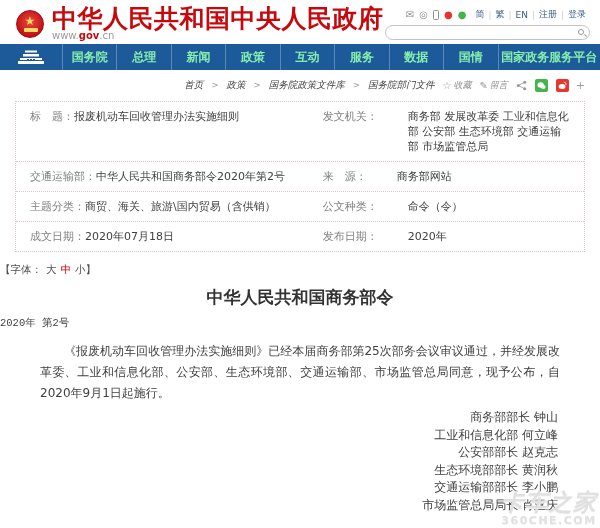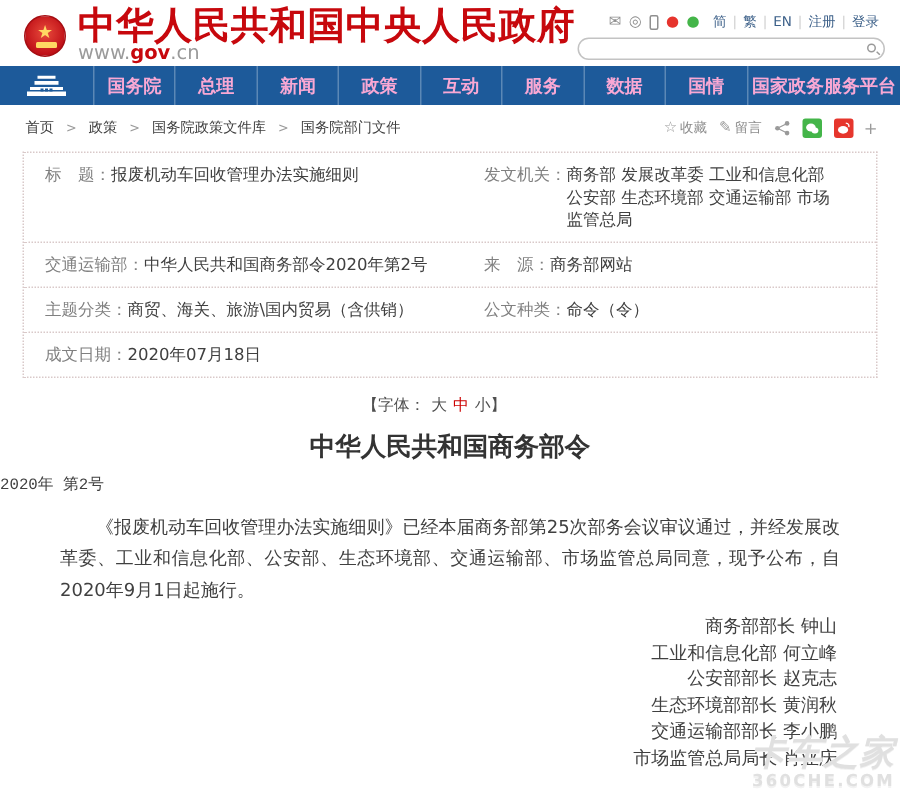--- a/index.html
+++ b/index.html
@@ -14,68 +14,68 @@
   .logo-area { display:flex; align-items:center; }
   .emblem {
     width:28px; height:28px; border-radius:50%;
     background:radial-gradient(circle at 50% 42%, #e84b3c 0%, #c01118 70%, #9d0b10 100%);
     border:1px solid #a50d12; position:relative; flex:0 0 auto;
   }
   .emblem .star { position:absolute; left:0; top:4px; width:100%; text-align:center; color:#ffd863; font-size:12px; line-height:12px; }
   .emblem .gate { position:absolute; left:7px; bottom:5px; width:14px; height:4px; background:#ffd863; border-radius:1px; }
   .titles { margin-left:8px; }
   .site-title { color:#c7080d; font-size:25px; font-weight:bold; letter-spacing:0.5px; line-height:21px; }
-  .site-url { font-size:13px; color:#9a9a9a; margin-top:1px; }
+  .site-url { font-size:10px; color:#9a9a9a; margin-top:1px; }
   .site-url b { color:#c7080d; }
 
   .hdr-right { display:flex; flex-direction:column; align-items:flex-end; padding-top:4px; }
   .quick-row { display:flex; align-items:center; font-size:9px; color:#8a8a8a; height:13px; }
   .qr-icon { margin-right:5px; font-size:10px; line-height:10px; color:#8f8f8f; }
   .qr-icon.red { color:#e6342d; }
   .qr-icon.green { color:#44b549; }
   .phone-ic { display:inline-block; width:6px; height:10px; border:1px solid #8f8f8f; border-radius:1.5px; margin-right:5px; }
   .lang { color:#3b5f88; margin:0 4px; text-decoration:none; cursor:pointer; }
   .lang-sep { color:#cfcfcf; }
   .search-box { margin-top:4px; width:205px; height:15px; border:1px solid #c3c3c3; border-radius:8px; position:relative; background:#fff; }
   .search-input { position:absolute; left:8px; top:0; width:180px; height:13px; border:none; outline:none; font-size:9px; background:transparent; }
   .mag { position:absolute; right:5px; top:3px; width:6px; height:6px; border:1px solid #9a9a9a; border-radius:50%; }
   .mag::after { content:""; position:absolute; left:5px; top:5px; width:3px; height:1px; background:#9a9a9a; transform:rotate(45deg); }
 
   
-  .nav { height:26px; background:#1d5a9a; display:flex; color:#f9a8d4; }
+  .nav { height:26px; background:#1d5a9a; display:flex; color:#86efac; }
   .nav-home { width:62px; display:flex; align-items:center; justify-content:center; cursor:pointer; }
   .nav-item { flex:1; text-align:center; line-height:26px; font-size:12px; font-weight:bold; border-left:1px solid rgba(255,255,255,0.28); cursor:pointer; white-space:nowrap; }
   .nav-item.wide { flex:1.9; }
 
   
-  .crumb-row { margin:9px 15px 0 17px; display:flex; justify-content:space-between; align-items:center; font-size:9.5px; }
+  .crumb-row { margin:9px 15px 0 17px; display:flex; justify-content:flex-end; align-items:center; font-size:9.5px;font-style:italic; }
   .crumb { color:#404040; }
   .crumb .bc { cursor:pointer; }
   .crumb .sep { color:#9a9a9a; margin:0 5px; font-size:8.5px; }
   .actions { display:flex; align-items:center; color:#8c8c8c; font-size:9px; }
   .act { display:flex; align-items:center; margin-left:8px; cursor:pointer; }
   .act .glyph { font-size:10px; margin-right:2px; color:#9a9a9a; }
   .sq { width:13px; height:13px; border-radius:2px; margin-left:8px; display:flex; align-items:center; justify-content:center; color:#fff; font-size:8px; cursor:pointer; }
   .sq.wechat { background:#44b549; }
   .sq.weibo { background:#e6362d; }
   .plus { margin-left:7px; color:#9a9a9a; font-size:11px; cursor:pointer; }
 
   
   .meta { margin:9px auto 0; width:570px; border:1px dotted #d9c9c9; padding:0 0; }
   .mrow { display:flex; padding:7px 0 7px 0; border-top:1px dotted #d9c9c9; }
   .mrow:first-child { border-top:none; }
   .mcell { display:flex; font-size:11px; line-height:15px; }
   .mcell.left { width:54%; padding-left:14px; }
-  .mcell.right { width:46%; }
+  .mcell.right { width:46%;gap:30px; }
   .mlabel { color:#808080; white-space:pre; flex:0 0 auto; }
   .mvalue { color:#404040; padding-right:14px; }
   .mcell.right .mvalue { max-width:200px; }
 
   
-  .fontsize-line { margin:11px 21px 0 0; text-align:center; font-size:10.5px; color:#4f4f4f; }
+  .fontsize-line { margin:11px 21px 0 0; text-align:left; font-size:10.5px; color:#4f4f4f; }
   .fontsize-line .fs { margin-left:4px; cursor:pointer; }
   .fontsize-line .red { color:#c00; }
   .doc-title { margin-top:9px; text-align:center; font-family:"DejaVu Serif","Liberation Serif",serif; font-size:17px; font-weight:bold; color:#333; }
   .doc-issue { margin-top:7px; text-align:left; font-family:Liberation Mono, monospace; font-size:10.5px; color:#404040; }
   .doc-para { margin:11px 40px 0; font-size:12px; line-height:21px; color:#404040; text-align:justify; text-indent:2em; }
   .signs { margin:5px 42px 0 0; text-align:right; font-size:12px; line-height:17.6px; color:#404040; }
 
   
   .wm { position:absolute; right:3px; bottom:1px; text-align:center; color:#e0e0e0; font-weight:bold; pointer-events:none; }
   .wm-1 { font-size:23px; line-height:23px; font-style:italic; letter-spacing:1px; text-shadow:0 1px 0 #f2f2f2; }
@@ -216,20 +216,24 @@
       <div class="mcell right">
           <span class="mlabel">公文种类：</span>
           <span class="mvalue">命令（令）</span>
         </div>
     </div>
     <div class="mrow">
       <div class="mcell left">
           <span class="mlabel">成文日期：</span>
           <span class="mvalue">2020年07月18日</span>
         </div>
+      <div class="mcell right">
+          <span class="mlabel">发布日期：</span>
+          <span class="mvalue">2020年</span>
+        </div>
     </div>
   </div>
 
   <div class="fontsize-line">
     <span>【字体：</span><span class="fs">大</span><span class="fs red">中</span><span class="fs">小</span><span>】</span>
   </div>
 
   <div class="doc-title">中华人民共和国商务部令</div>
   <div class="doc-issue">2020年 第2号</div>
   <div class="doc-para">《报废机动车回收管理办法实施细则》已经本届商务部第25次部务会议审议通过，并经发展改革委、工业和信息化部、公安部、生态环境部、交通运输部、市场监管总局同意，现予公布，自2020年9月1日起施行。</div>

